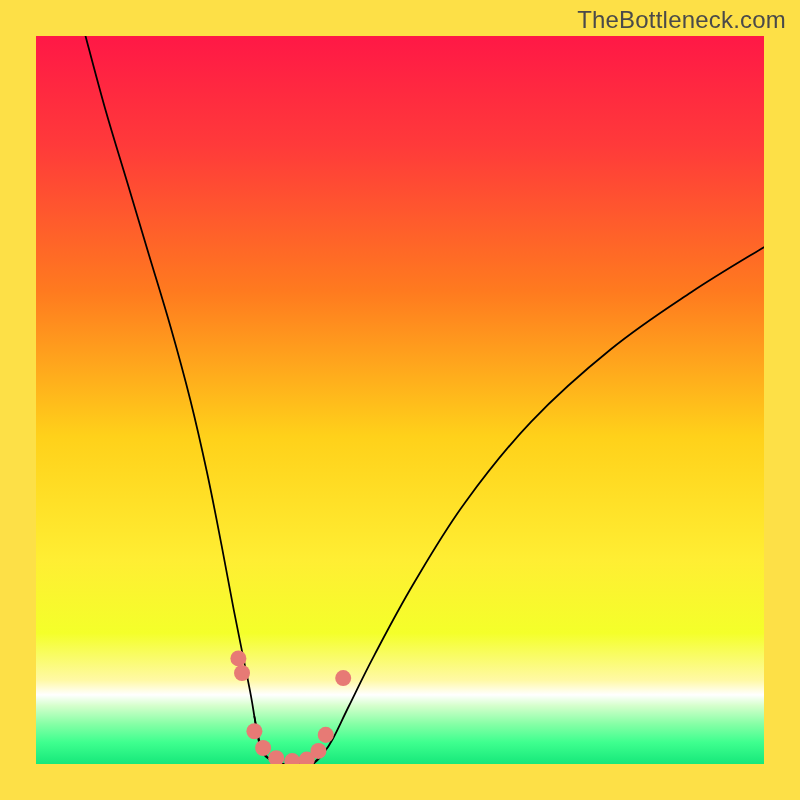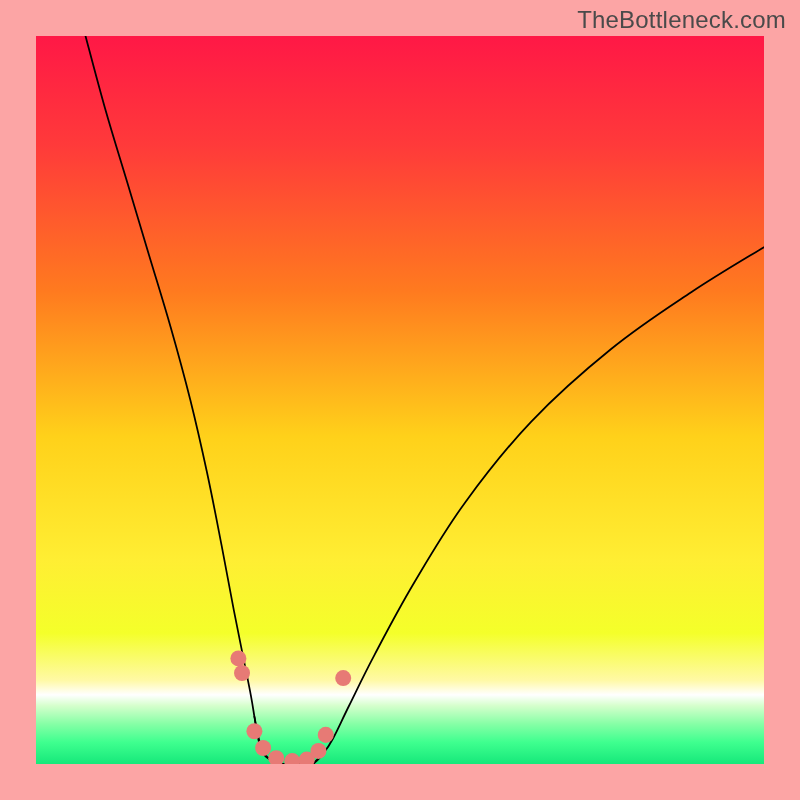--- a/index.html
+++ b/index.html
@@ -10,21 +10,21 @@
     background: #000;
     font-family: Arial, Helvetica, sans-serif;
     overflow: hidden;
   }
   .frame {
     position: absolute;
     left: 0;
     top: 0;
     width: 800px;
     height: 800px;
-    background: #fca5a5;
+    background: #fde047;
   }
   .plot {
     position: absolute;
     left: 36px;
     top: 36px;
     width: 728px;
     height: 728px;
     overflow: hidden;
   }
   .watermark {

